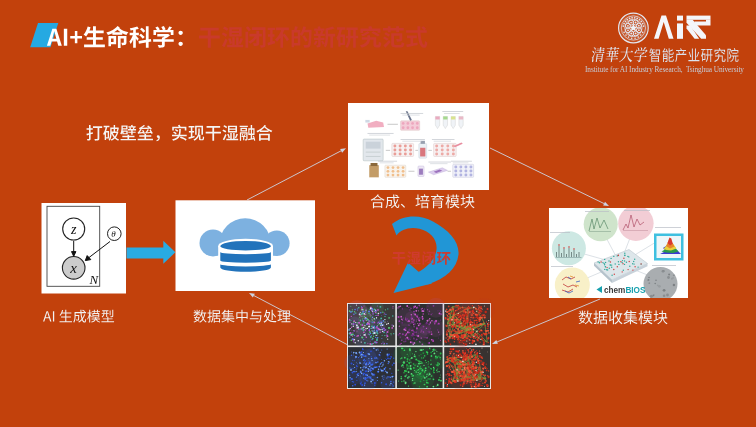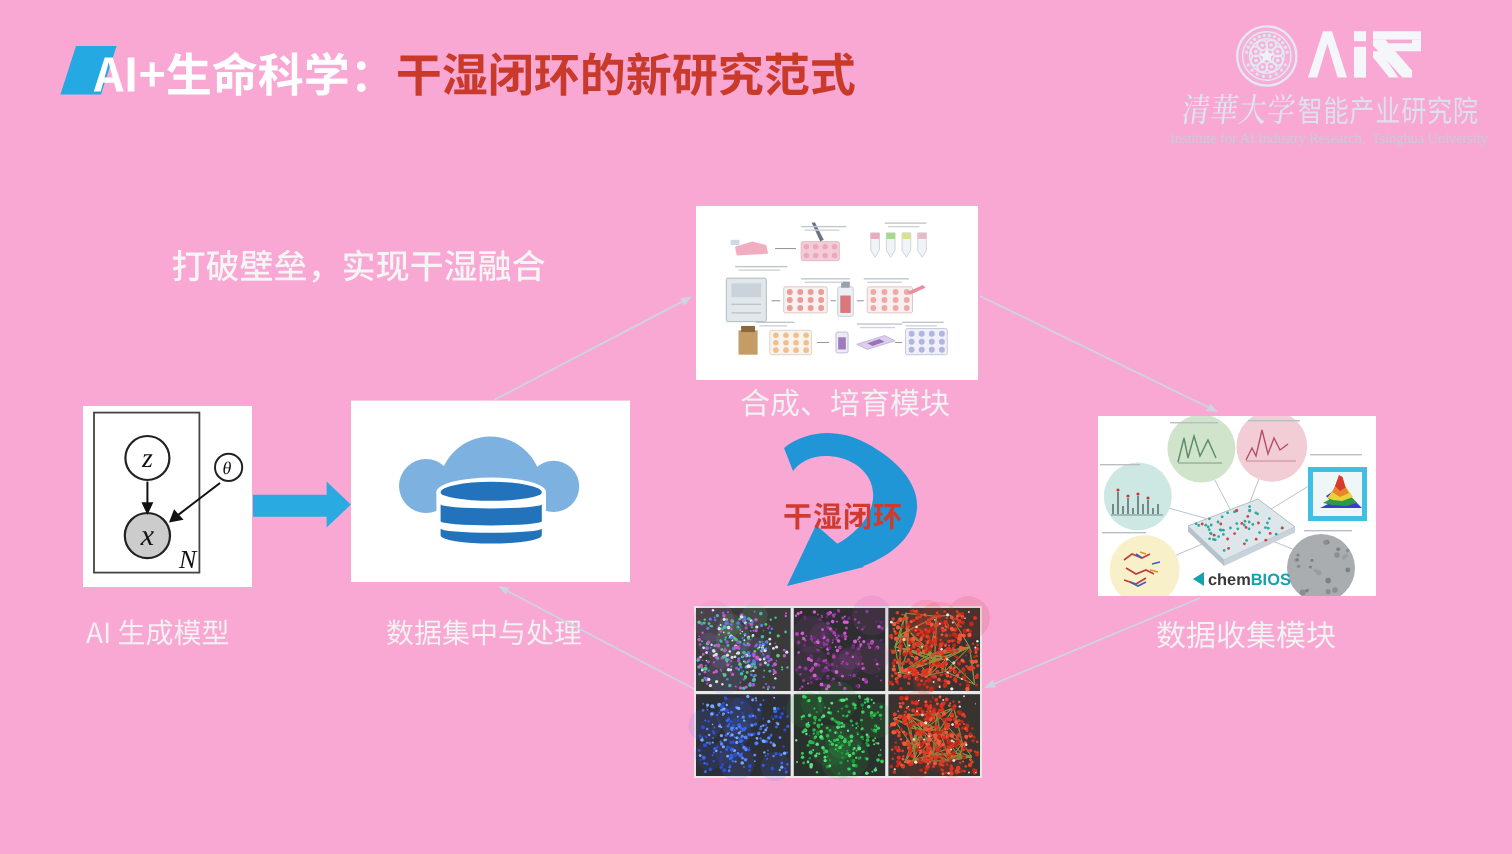--- a/index.html
+++ b/index.html
@@ -1,14 +1,14 @@
 <!DOCTYPE html>
 <html><head><meta charset="utf-8"><style>
 html,body{margin:0;padding:0;background:#0a1b41;}
-#page{position:relative;width:756px;height:427px;background:#f9a8d4;overflow:hidden;}
+#page{position:relative;width:756px;height:427px;background:#c2410c;overflow:hidden;}
 </style></head><body>
 <div id="page"><svg width="756" height="427" viewBox="0 0 756 427">
       <polygon points="38,23 58.3,23 50.5,47.2 30.2,47.2" fill="#25a9e2"></polygon>
       <path transform="translate(47,45.8)" d="M-0.092 0.0H3.358L4.554 -4.37H10.051L11.247 0.0H14.834999999999999L9.384 -17.043H5.359ZM5.29 -7.015 5.796 -8.878C6.302 -10.649 6.785 -12.581 7.245 -14.443999999999999H7.337C7.843 -12.627 8.302999999999999 -10.649 8.832 -8.878L9.338 -7.015Z M16.836 0.0H20.240000000000002V-17.043H16.836Z M27.852999999999998 -2.53H30.36V-7.406H35.006V-9.821H30.36V-14.719999999999999H27.852999999999998V-9.821H23.229999999999997V-7.406H27.852999999999998Z M40.687 -19.251C39.882 -16.076999999999998 38.387 -12.926 36.592999999999996 -10.971C37.283 -10.603 38.525 -9.775 39.077 -9.315C39.836 -10.235 40.549 -11.385 41.216 -12.673H46.0V-8.602H39.721V-5.934H46.0V-1.288H37.076V1.403H57.867999999999995V-1.288H48.897999999999996V-5.934H55.798V-8.602H48.897999999999996V-12.673H56.69499999999999V-15.363999999999999H48.897999999999996V-19.55H46.0V-15.363999999999999H42.435C42.872 -16.422 43.239999999999995 -17.503 43.539 -18.607Z M70.541 -19.918C68.333 -17.043 63.733 -14.398 59.339999999999996 -13.386C59.961 -12.673 60.605 -11.546 60.949999999999996 -10.741C62.422 -11.201 63.917 -11.845 65.366 -12.604V-11.086H75.256V-12.535C76.59 -11.822 77.993 -11.247 79.465 -10.833C79.902 -11.638 80.753 -12.834 81.443 -13.478C77.809 -14.190999999999999 74.336 -15.847 72.289 -17.802L72.726 -18.331ZM67.091 -13.57C68.333 -14.329 69.506 -15.18 70.518 -16.076999999999998C71.41499999999999 -15.157 72.404 -14.306 73.508 -13.57ZM61.455999999999996 -9.752V0.414H63.986V-1.449H69.138V-9.752ZM63.986 -7.359999999999999H66.539V-3.8409999999999997H63.986ZM70.90899999999999 -9.729V2.093H73.62299999999999V-7.2909999999999995H76.797V-3.473C76.797 -3.2199999999999998 76.705 -3.128 76.429 -3.128C76.15299999999999 -3.128 75.187 -3.128 74.313 -3.151C74.612 -2.461 74.957 -1.403 75.026 -0.667C76.544 -0.667 77.648 -0.667 78.43 -1.081C79.258 -1.4949999999999999 79.465 -2.208 79.465 -3.427V-9.729Z M92.966 -16.605999999999998C94.231 -15.594 95.749 -14.099 96.39299999999999 -13.11L98.32499999999999 -14.834999999999999C97.612 -15.847 96.02499999999999 -17.227 94.75999999999999 -18.147ZM92.115 -10.534C93.44899999999998 -9.522 95.082 -8.027 95.79499999999999 -6.992L97.681 -8.786C96.89899999999999 -9.775 95.22 -11.177999999999999 93.886 -12.121ZM90.252 -19.343C88.34299999999999 -18.538 85.445 -17.848 82.823 -17.457C83.12199999999999 -16.858999999999998 83.46699999999998 -15.916 83.559 -15.318C84.38699999999999 -15.41 85.28399999999999 -15.548 86.15799999999999 -15.686V-13.064H82.66199999999999V-10.511H85.78999999999999C84.96199999999999 -8.28 83.651 -5.796 82.36299999999999 -4.301C82.8 -3.6109999999999998 83.398 -2.461 83.651 -1.679C84.54799999999999 -2.8289999999999997 85.422 -4.462 86.15799999999999 -6.233V2.047H88.826V-7.314C89.37799999999999 -6.417 89.92999999999999 -5.428 90.22899999999998 -4.784L91.81599999999999 -6.946C91.37899999999999 -7.498 89.47 -9.706 88.826 -10.304V-10.511H91.862V-13.064H88.826V-16.215C89.88399999999999 -16.468 90.89599999999999 -16.767 91.79299999999999 -17.089ZM91.47099999999999 -4.715 91.90799999999999 -2.093 98.877 -3.312V2.024H101.61399999999999V-3.772L104.32799999999999 -4.255L103.89099999999999 -6.854L101.61399999999999 -6.463V-19.55H98.877V-5.9799999999999995Z M114.931 -7.958V-6.5089999999999995H106.145V-3.979H114.931V-1.081C114.931 -0.782 114.81599999999999 -0.667 114.356 -0.667C113.87299999999999 -0.644 112.17099999999999 -0.644 110.699 -0.713C111.11299999999999 0.023 111.642 1.173 111.826 1.955C113.78099999999999 1.955 115.22999999999999 1.909 116.31099999999999 1.518C117.41499999999999 1.127 117.75999999999999 0.414 117.75999999999999 -1.012V-3.979H126.72999999999999V-6.5089999999999995H117.75999999999999V-6.946C119.73799999999999 -7.889 121.601 -9.154 123.00399999999999 -10.442L121.25599999999999 -11.822L120.681 -11.684H110.26199999999999V-9.292H117.553C116.725 -8.786 115.80499999999999 -8.302999999999999 114.931 -7.958ZM114.30999999999999 -18.837C114.88499999999999 -17.94 115.48299999999999 -16.79 115.80499999999999 -15.892999999999999H111.91799999999999L112.79199999999999 -16.307C112.42399999999999 -17.181 111.50399999999999 -18.423 110.699 -19.32L108.353 -18.285C108.928 -17.572 109.54899999999999 -16.675 109.963 -15.892999999999999H106.44399999999999V-10.81H109.02V-13.455H123.76299999999999V-10.81H126.47699999999999V-15.892999999999999H123.119C123.76299999999999 -16.698 124.42999999999999 -17.618 125.05099999999999 -18.515L122.19899999999998 -19.389C121.73899999999999 -18.331 120.957 -16.974 120.22099999999999 -15.892999999999999H117.208L118.565 -16.422C118.26599999999999 -17.365 117.50699999999999 -18.745 116.74799999999999 -19.756999999999998Z M133.653 -10.786999999999999C134.87199999999999 -10.786999999999999 135.838 -11.706999999999999 135.838 -12.949C135.838 -14.214 134.87199999999999 -15.134 133.653 -15.134C132.434 -15.134 131.468 -14.214 131.468 -12.949C131.468 -11.706999999999999 132.434 -10.786999999999999 133.653 -10.786999999999999ZM133.653 0.184C134.87199999999999 0.184 135.838 -0.736 135.838 -1.978C135.838 -3.243 134.87199999999999 -4.163 133.653 -4.163C132.434 -4.163 131.468 -3.243 131.468 -1.978C131.468 -0.736 132.434 0.184 133.653 0.184Z" fill="#ffffff"></path>
       <path transform="translate(197.903,45.8)" d="M1.127 -10.281V-7.383H9.866999999999999V2.047H12.949V-7.383H21.919V-10.281H12.949V-15.225999999999999H20.838V-18.078H2.323V-15.225999999999999H9.866999999999999V-10.281Z M33.948 -12.879999999999999H41.078V-11.477H33.948ZM33.948 -16.376H41.078V-14.972999999999999H33.948ZM31.349 -18.63V-9.222999999999999H43.792V-18.63ZM30.13 -6.946C30.958 -5.29 31.694 -3.036 31.878 -1.587L34.269999999999996 -2.461C33.994 -3.887 33.235 -6.072 32.338 -7.705ZM25.001 -17.25C26.427 -16.629 28.198 -15.571 29.026 -14.789L30.636 -17.02C29.739 -17.802 27.922 -18.745 26.519 -19.274ZM23.644 -11.431C25.116 -10.741 26.933 -9.591 27.784 -8.763L29.394 -10.971C28.474 -11.799 26.588 -12.834 25.162 -13.408999999999999ZM24.127 -0.069 26.565 1.518C27.646 -0.713 28.75 -3.335 29.67 -5.75L27.508 -7.337C26.473 -4.692 25.093 -1.8399999999999999 24.127 -0.069ZM38.203 -8.671V-0.989H36.823V-8.671H34.293V-0.989H29.21V1.38H45.287V-0.989H40.778999999999996V-2.346L42.711 -1.702C43.47 -3.036 44.413 -5.175 45.218 -7.061L42.573 -7.797C42.182 -6.21 41.446 -4.094 40.778999999999996 -2.645V-8.671Z M47.541 -14.007V2.024H50.301V-14.007ZM47.886 -18.124C48.967 -17.02 50.232 -15.456 50.738 -14.421L53.038 -15.939C52.463 -16.997 51.129 -18.469 50.025 -19.504ZM58.443 -14.996V-12.006H51.497V-9.384H56.763999999999996C55.223 -7.337 52.946 -5.428 50.462 -4.163C51.037 -3.726 51.934 -2.691 52.348 -2.116C54.694 -3.4499999999999997 56.81 -5.221 58.443 -7.314V-2.898C58.443 -2.576 58.328 -2.484 57.937 -2.461C57.546 -2.438 56.212 -2.438 55.039 -2.507C55.407 -1.771 55.798 -0.598 55.913 0.161C57.775999999999996 0.161 59.132999999999996 0.092 60.076 -0.322C61.019 -0.736 61.295 -1.449 61.295 -2.852V-9.384H63.94V-12.006H61.295V-14.996ZM53.958 -18.445999999999998V-15.892999999999999H64.883V-0.943C64.883 -0.598 64.768 -0.483 64.4 -0.45999999999999996C64.078 -0.45999999999999996 62.951 -0.45999999999999996 62.007999999999996 -0.506C62.352999999999994 0.161 62.721000000000004 1.288 62.813 1.978C64.515 2.001 65.688 1.932 66.493 1.518C67.321 1.081 67.574 0.414 67.574 -0.897V-18.445999999999998Z M69.552 -2.944 70.173 -0.345C72.243 -1.012 74.842 -1.863 77.234 -2.668L76.797 -5.129L74.75 -4.485V-9.062H76.56700000000001V-11.592H74.75V-15.686H77.07300000000001V-18.169999999999998H69.759V-15.686H72.197V-11.592H70.081V-9.062H72.197V-3.6799999999999997ZM77.924 -18.285V-15.663H83.214C81.788 -11.937 79.557 -8.464 76.958 -6.279C77.57900000000001 -5.773 78.637 -4.669 79.097 -4.094C80.27 -5.221 81.397 -6.601 82.455 -8.165V2.024H85.215V-9.959C86.64099999999999 -8.142 88.205 -5.957 88.918 -4.508L91.218 -6.21C90.298 -7.843 88.228 -10.419 86.64099999999999 -12.259L85.215 -11.27V-13.11C85.606 -13.938 85.951 -14.789 86.273 -15.663H91.011V-18.285Z M104.328 -9.338C105.455 -7.659 106.881 -5.382 107.525 -3.979L109.871 -5.405C109.158 -6.762 107.617 -8.97 106.49 -10.557ZM105.455 -19.527C104.788 -16.79 103.684 -14.007 102.35 -12.029V-15.801H98.785C99.176 -16.767 99.59 -17.963 99.958 -19.113L96.968 -19.55C96.876 -18.445999999999998 96.6 -16.951 96.301 -15.801H93.679V1.38H96.186V-0.322H102.35V-11.132C102.971 -10.741 103.753 -10.166 104.144 -9.798C104.857 -10.786999999999999 105.547 -12.052 106.168 -13.455H111.113C110.883 -5.313 110.584 -1.8399999999999999 109.871 -1.104C109.595 -0.782 109.342 -0.713 108.882 -0.713C108.28399999999999 -0.713 106.904 -0.713 105.432 -0.851C105.91499999999999 -0.092 106.283 1.081 106.32900000000001 1.8399999999999999C107.686 1.886 109.089 1.909 109.963 1.794C110.906 1.633 111.55 1.38 112.17099999999999 0.506C113.137 -0.713 113.39 -4.393 113.689 -14.743C113.712 -15.065 113.712 -15.985 113.712 -15.985H107.203C107.548 -16.951 107.87 -17.94 108.123 -18.906ZM96.186 -13.408999999999999H99.866V-9.66H96.186ZM96.186 -2.737V-7.268H99.866V-2.737Z M117.599 -5.175C117.162 -3.933 116.449 -2.622 115.598 -1.748C116.104 -1.426 116.978 -0.782 117.392 -0.437C118.289 -1.472 119.186 -3.105 119.738 -4.623ZM123.142 -4.393C123.786 -3.335 124.568 -1.863 124.936 -0.943L126.799 -2.07C126.54599999999999 -1.288 126.201 -0.529 125.764 0.138C126.339 0.437 127.443 1.288 127.88 1.771C129.881 -1.127 130.157 -5.842 130.157 -9.222999999999999V-9.384H132.434V1.955H135.102V-9.384H137.264V-11.937H130.157V-15.548C132.434 -15.962 134.826 -16.56 136.735 -17.296L134.596 -19.343C132.917 -18.561 130.13400000000001 -17.802 127.604 -17.342V-9.222999999999999C127.604 -7.038 127.535 -4.393 126.799 -2.116C126.408 -3.013 125.649 -4.37 124.936 -5.382ZM119.646 -15.019H123.07300000000001C122.843 -14.168 122.429 -12.972 122.084 -12.121H119.37L120.474 -12.42C120.359 -13.133 120.06 -14.214 119.646 -15.019ZM119.485 -19.09C119.715 -18.538 119.968 -17.871 120.175 -17.25H116.219V-15.019H119.347L117.438 -14.559C117.76 -13.823 118.013 -12.857 118.128 -12.121H115.874V-9.866999999999999H120.267V-8.096H116.012V-5.773H120.267V-0.874C120.267 -0.644 120.198 -0.575 119.945 -0.575C119.69200000000001 -0.575 118.956 -0.575 118.266 -0.598C118.588 0.046 118.91 1.012 119.002 1.656C120.244 1.656 121.164 1.633 121.854 1.265C122.56700000000001 0.874 122.751 0.276 122.751 -0.828V-5.773H126.569V-8.096H122.751V-9.866999999999999H126.96V-12.121H124.545C124.867 -12.857 125.235 -13.754 125.58 -14.651L123.602 -15.019H126.592V-17.25H122.935C122.682 -18.009 122.291 -18.951999999999998 121.946 -19.665Z M155.273 -15.824V-10.143H152.674V-15.824ZM147.89 -10.143V-7.544H150.052C149.914 -4.7379999999999995 149.339 -1.4949999999999999 147.361 0.644C147.982 0.989 148.971 1.748 149.431 2.231C151.823 -0.299 152.49 -4.117 152.628 -7.544H155.273V2.07H157.895V-7.544H160.31V-10.143H157.895V-15.824H159.85V-18.4H148.488V-15.824H150.098V-10.143ZM138.989 -18.445999999999998V-15.962H141.45C140.852 -12.949 139.932 -10.143 138.506 -8.234C138.874 -7.429 139.38 -5.681 139.472 -4.968C139.794 -5.359 140.093 -5.773 140.392 -6.21V0.966H142.669V-0.736H147.108V-11.362H142.784C143.29 -12.834 143.704 -14.398 144.026 -15.962H147.38400000000001V-18.445999999999998ZM142.669 -8.924H144.762V-3.151H142.669Z M169.602 -14.49C167.693 -13.087 165.025 -11.914 162.978 -11.247L164.726 -9.246C167.003 -10.097 169.763 -11.592 171.787 -13.202ZM173.466 -13.064C175.72 -12.006 178.618 -10.35 179.998 -9.246L182.022 -10.902C180.481 -12.052 177.49099999999999 -13.57 175.329 -14.513ZM169.395 -10.511V-8.51H163.783V-5.957H169.28C168.86599999999999 -3.91 167.256 -1.748 161.897 -0.299C162.564 0.299 163.392 1.288 163.806 2.001C170.177 0.22999999999999998 171.856 -2.944 172.155 -5.957H175.513V-1.794C175.513 0.897 176.203 1.679 178.411 1.679C178.848 1.679 179.998 1.679 180.458 1.679C182.459 1.679 183.149 0.667 183.402 -3.105C182.643 -3.289 181.447 -3.772 180.872 -4.232C180.78 -1.38 180.688 -0.943 180.182 -0.943C179.929 -0.943 179.124 -0.943 178.917 -0.943C178.411 -0.943 178.365 -1.058 178.365 -1.817V-8.51H172.224V-10.511ZM170.292 -19.067C170.545 -18.515 170.798 -17.871 171.028 -17.273H162.472V-12.696H165.255V-14.881H179.63V-12.926H182.551V-17.273H174.409C174.133 -18.032 173.65 -19.044 173.25900000000001 -19.78Z M185.495 -0.22999999999999998 187.427 2.024C189.221 0.207 191.107 -1.886 192.74 -3.864L191.222 -5.9799999999999995C189.313 -3.8409999999999997 187.036 -1.564 185.495 -0.22999999999999998ZM186.438 -11.684C187.726 -10.902 189.612 -9.752 190.532 -9.084999999999999L192.165 -11.109C191.176 -11.753 189.244 -12.811 187.979 -13.478ZM185.035 -7.498C186.346 -6.762 188.255 -5.6579999999999995 189.152 -4.991L190.739 -7.038C189.75 -7.6819999999999995 187.818 -8.693999999999999 186.553 -9.338ZM193.292 -12.627V-2.208C193.292 0.851 194.281 1.656 197.547 1.656C198.26 1.656 201.595 1.656 202.377 1.656C205.206 1.656 206.034 0.644 206.425 -2.668C205.62 -2.8289999999999997 204.447 -3.289 203.803 -3.726C203.619 -1.38 203.389 -0.9199999999999999 202.147 -0.9199999999999999C201.365 -0.9199999999999999 198.49 -0.9199999999999999 197.823 -0.9199999999999999C196.374 -0.9199999999999999 196.167 -1.104 196.167 -2.254V-10.004999999999999H201.618V-7.015C201.618 -6.739 201.503 -6.647 201.112 -6.647C200.721 -6.647 199.272 -6.647 198.007 -6.693C198.421 -5.9799999999999995 198.881 -4.876 199.042 -4.094C200.813 -4.094 202.124 -4.117 203.136 -4.531C204.125 -4.922 204.401 -5.681 204.401 -6.969V-12.627ZM198.283 -19.55V-17.871H192.671V-19.55H189.842V-17.871H185.104V-15.318H189.842V-13.455H192.671V-15.318H198.283V-13.455H201.15800000000002V-15.318H205.89600000000002V-17.871H201.15800000000002V-19.55Z M219.489 -19.458C219.489 -18.169999999999998 219.512 -16.882 219.558 -15.616999999999999H208.173V-12.926H219.696C220.248 -4.761 221.973 2.07 225.929 2.07C228.114 2.07 229.057 1.012 229.471 -3.381C228.712 -3.6799999999999997 227.677 -4.3469999999999995 227.056 -4.991C226.941 -2.07 226.665 -0.828 226.182 -0.828C224.503 -0.828 223.077 -6.187 222.594 -12.926H228.873V-15.616999999999999H226.688L228.298 -16.997C227.631 -17.756 226.297 -18.837 225.239 -19.55L223.422 -18.032C224.34199999999998 -17.342 225.469 -16.376 226.113 -15.616999999999999H222.47899999999998C222.433 -16.882 222.433 -18.169999999999998 222.456 -19.458ZM208.173 -1.357 208.932 1.426C211.922 0.8049999999999999 216.016 -0.046 219.788 -0.874L219.60399999999998 -3.335L215.28 -2.553V-7.636H219.006V-10.304H209.047V-7.636H212.52V-2.07C210.864 -1.794 209.369 -1.541 208.173 -1.357Z" fill="#c93a2b"></path>
       <circle cx="633.4" cy="28" r="13.8" fill="#e8ecf4" opacity="0.14"></circle>
       <g stroke="#e3e8f2" fill="none">
         <circle cx="633.4" cy="28" r="14.8" stroke-width="1.2"></circle>
         <circle cx="633.4" cy="28" r="12.1" stroke-width="0.7"></circle>
         <circle cx="633.4" cy="28" r="8.6" stroke-width="0.8"></circle>

